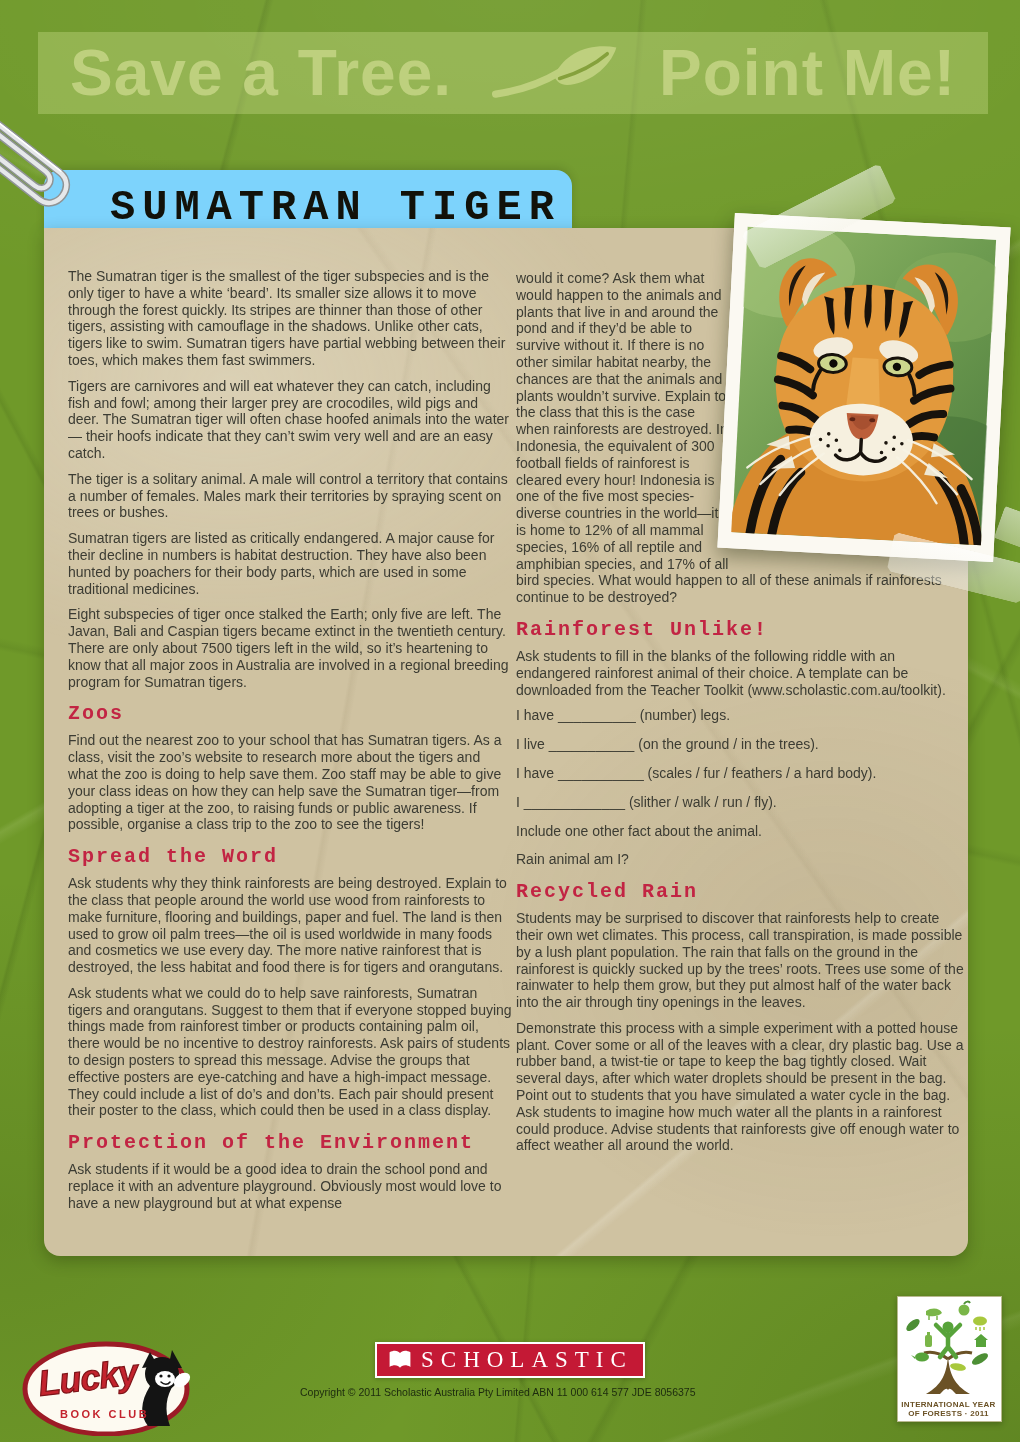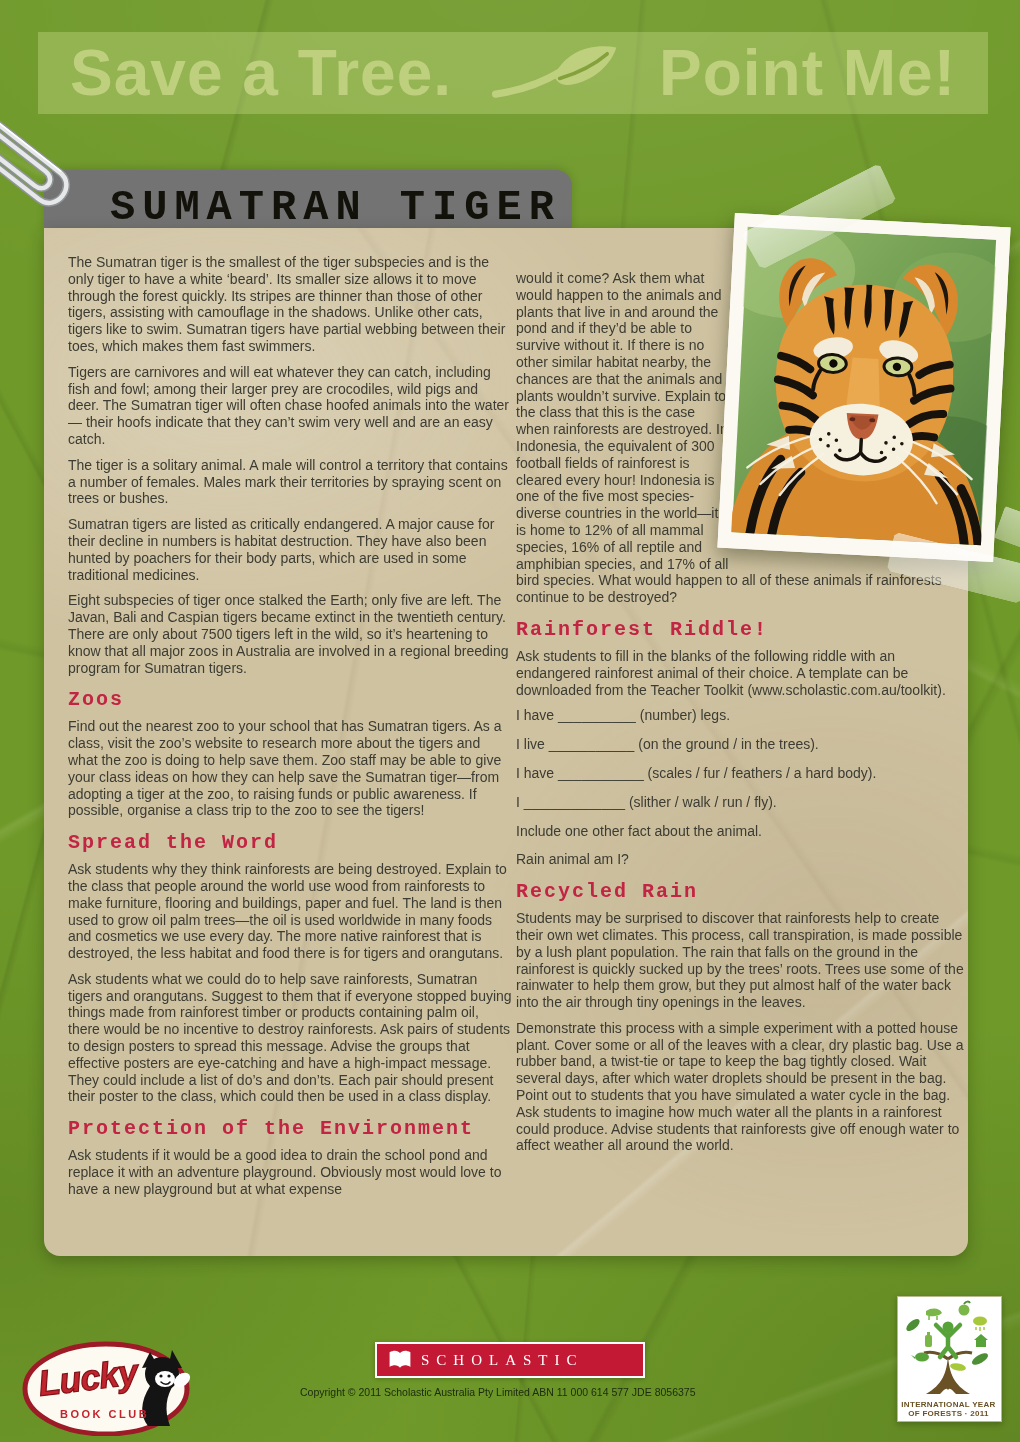--- a/index.html
+++ b/index.html
@@ -21,36 +21,36 @@
       linear-gradient(160deg, transparent 92.7%, rgba(230,245,190,.10) 93%, transparent 93.7%);}
   
   .banner{position:absolute;left:38px;top:32px;width:950px;height:82px;z-index:2;
     background:rgba(221,235,160,.30);display:flex;align-items:center;justify-content:space-between;
     padding:16px 32px;box-sizing:border-box;}
   .banner span{font-size:64px;font-weight:bold;color:#bed07e;letter-spacing:1px;white-space:nowrap;}
   .leaf{width:138px;height:64px;flex:0 0 auto;margin:0 6px;}
   
   .clip{position:absolute;left:-90px;top:120px;width:200px;height:70px;z-index:6;transform:rotate(38deg);}
   
-  .tab{position:absolute;left:44px;top:170px;width:528px;height:62px;background:#737373;z-index:2;
+  .tab{position:absolute;left:44px;top:170px;width:528px;height:62px;background:#7dd3fc;z-index:2;
     border-radius:16px 16px 0 0;box-shadow:0 -2px 8px rgba(30,40,10,.18);}
   .tab h1{margin:0;padding:14px 0 0 66px;font-family:"Liberation Mono",monospace;font-weight:bold;
     font-size:42px;letter-spacing:7px;color:#12120a;white-space:nowrap;}
   .paper{position:absolute;left:44px;top:228px;width:924px;height:1028px;background:#cfc2a1;z-index:2;
     border-radius:0 16px 16px 16px;box-shadow:0 5px 16px rgba(25,35,8,.3);}
   .paper::before{content:"";position:absolute;inset:0;border-radius:inherit;pointer-events:none;
     background-image:
       radial-gradient(600px 400px at 20% 15%, rgba(255,252,240,.25), transparent 70%),
       radial-gradient(500px 420px at 85% 70%, rgba(110,92,55,.10), transparent 70%),
       linear-gradient(100deg, transparent 34.7%, rgba(100,85,50,.07) 35%, transparent 35.6%),
       linear-gradient(55deg, transparent 62.7%, rgba(100,85,50,.06) 63%, transparent 63.6%),
       linear-gradient(140deg, transparent 80.7%, rgba(255,255,245,.18) 81%, transparent 81.7%);}
   
   .col{position:absolute;z-index:3;color:#3c3c33;font-size:14px;line-height:1.2;}
-  .col-left{left:68px;top:254px;width:444px;}
+  .col-left{left:68px;top:268px;width:444px;}
   .col-right{left:516px;top:270px;width:448px;}
   .col p{margin:0 0 9px;}
   .col h2{font-family:"Liberation Mono",monospace;font-weight:bold;color:#c22443;
     font-size:20px;letter-spacing:2px;margin:12px 0 6px;white-space:nowrap;}
   .riddle p{margin:0 0 12px;}
   .photo-spacer{float:right;width:234px;height:294px;}
   
   .polaroid{position:absolute;left:726px;top:220px;width:250px;height:306px;z-index:5;
     background:#fbf9f2;border:13px solid #fbf9f2;border-bottom-width:16px;
     transform:rotate(3deg);box-shadow:0 8px 20px rgba(25,35,8,.4);}
@@ -60,21 +60,21 @@
     box-shadow:0 1px 4px rgba(40,50,15,.25);z-index:6;
     clip-path:polygon(0 10%,3% 0,97% 0,100% 8%,99% 92%,96% 100%,4% 100%,1% 90%);}
   .tape-1{left:742px;top:196px;width:155px;height:42px;transform:rotate(-27deg);}
   .tape-2{left:888px;top:548px;width:140px;height:40px;transform:rotate(14deg);}
   .tape-3{left:998px;top:512px;width:42px;height:34px;transform:rotate(20deg);}
   
   .lucky{position:absolute;left:22px;top:1334px;width:172px;height:102px;z-index:3;}
   .scholastic{position:absolute;left:375px;top:1342px;width:270px;height:36px;z-index:3;
     background:#c41935;border:2px solid #fff;box-sizing:border-box;display:flex;align-items:center;
     padding:0 10px;gap:8px;box-shadow:0 1px 4px rgba(20,30,5,.3);}
-  .scholastic .word{font-family:"Liberation Serif",serif;color:#fff;font-size:15px;letter-spacing:7px;white-space:nowrap;}
+  .scholastic .word{font-family:"Liberation Serif",serif;color:#fff;font-size:23px;letter-spacing:7px;white-space:nowrap;}
   .copyright{position:absolute;left:300px;top:1386px;width:420px;z-index:3;
     font-size:10.5px;color:#1c2a0e;}
   .forests{position:absolute;left:897px;top:1296px;width:103px;height:124px;z-index:3;background:#fff;
     border:1px solid #b9b98f;box-shadow:0 2px 6px rgba(20,30,5,.3);}
   .forests svg{display:block;width:101px;height:122px;}
 </style>
 </head>
 <body>
 
 <div class="page">
@@ -116,21 +116,21 @@
     <h2>Spread the Word</h2>
     <p>Ask students why they think rainforests are being destroyed. Explain to the class that people around the world use wood from rainforests to make furniture, flooring and buildings, paper and fuel. The land is then used to grow oil palm trees—the oil is used worldwide in many foods and cosmetics we use every day. The more native rainforest that is destroyed, the less habitat and food there is for tigers and orangutans.</p>
     <p>Ask students what we could do to help save rainforests, Sumatran tigers and orangutans. Suggest to them that if everyone stopped buying things made from rainforest timber or products containing palm oil, there would be no incentive to destroy rainforests. Ask pairs of students to design posters to spread this message. Advise the groups that effective posters are eye-catching and have a high-impact message. They could include a list of do’s and don’ts. Each pair should present their poster to the class, which could then be used in a class display.</p>
     <h2>Protection of the Environment</h2>
     <p>Ask students if it would be a good idea to drain the school pond and replace it with an adventure playground. Obviously most would love to have a new playground but at what expense</p>
   </div>
 
   <div class="col col-right">
     <div class="photo-spacer"></div>
     <p>would it come? Ask them what would happen to the animals and plants that live in and around the pond and if they’d be able to survive without it. If there is no other similar habitat nearby, the chances are that the animals and plants wouldn’t survive. Explain to the class that this is the case when rainforests are destroyed. In Indonesia, the equivalent of 300 football fields of rainforest is cleared every hour! Indonesia is one of the five most species-diverse countries in the world—it is home to 12% of all mammal species, 16% of all reptile and amphibian species, and 17% of all bird species. What would happen to all of these animals if rainforests continue to be destroyed?</p>
-    <h2>Rainforest Riddle!</h2>
+    <h2>Rainforest Unlike!</h2>
     <p>Ask students to fill in the blanks of the following riddle with an endangered rainforest animal of their choice. A template can be downloaded from the Teacher Toolkit (www.scholastic.com.au/toolkit).</p>
     <div class="riddle">
       <p>I have __________ (number) legs.</p>
       <p>I live ___________ (on the ground / in the trees).</p>
       <p>I have ___________ (scales / fur / feathers / a hard body).</p>
       <p>I _____________ (slither / walk / run / fly).</p>
       <p>Include one other fact about the animal.</p>
       <p>Rain animal am I?</p>
     </div>
     <h2>Recycled Rain</h2>

